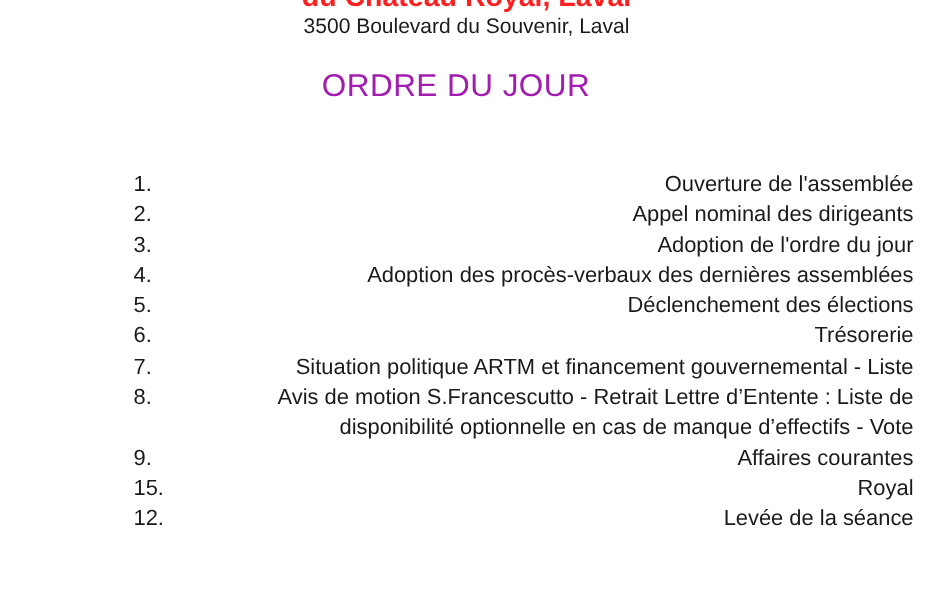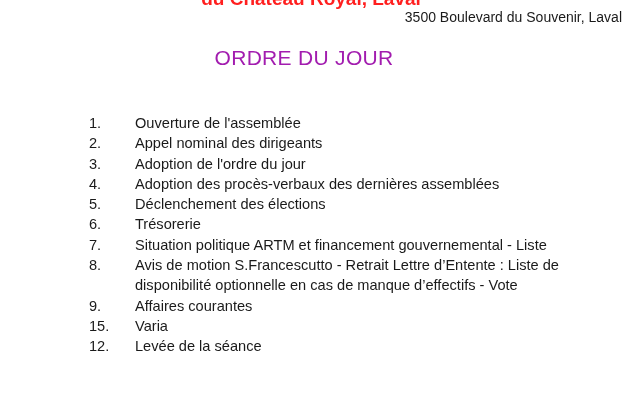--- a/index.html
+++ b/index.html
@@ -31,21 +31,21 @@
       font-weight: bold;
       color: #ff1f1f;
       line-height: 24px;
       white-space: nowrap;
     }
     .venue-address {
       position: absolute;
       left: 0;
       width: 622px;
       top: 8px;
-      text-align: right;
+      text-align: center;
       font-size: 14px;
       line-height: 18px;
       color: #1a1a1a;
     }
     .agenda-title {
       position: absolute;
       left: 0;
       width: 608px;
       top: 45px;
       text-align: center;
@@ -70,20 +70,21 @@
       margin: 0;
       padding: 0;
     }
     .agenda .num {
       width: 46px;
       flex: 0 0 46px;
     }
     .agenda .text {
       flex: 1;
       white-space: nowrap;
+      text-align: right;
     }
     .agenda .sub {
       padding-left: 46px;
     }
   </style>
 </head>
 <body>
 
 <div class="page">
   <div class="venue-title" style="color: rgb(255, 31, 31);">du Château Royal, Laval</div>
@@ -125,20 +126,20 @@
     </li>
     <li class="sub">
       <span class="text">disponibilité optionnelle en cas de manque d’effectifs - Vote</span>
     </li>
     <li>
       <span class="num">9.</span>
       <span class="text">Affaires courantes</span>
     </li>
     <li>
       <span class="num">15.</span>
-      <span class="text">Varia</span>
+      <span class="text">Royal</span>
     </li>
     <li>
       <span class="num">12.</span>
       <span class="text">Levée de la séance</span>
     </li>
   </ul>
 </div>
 
 </body></html>

